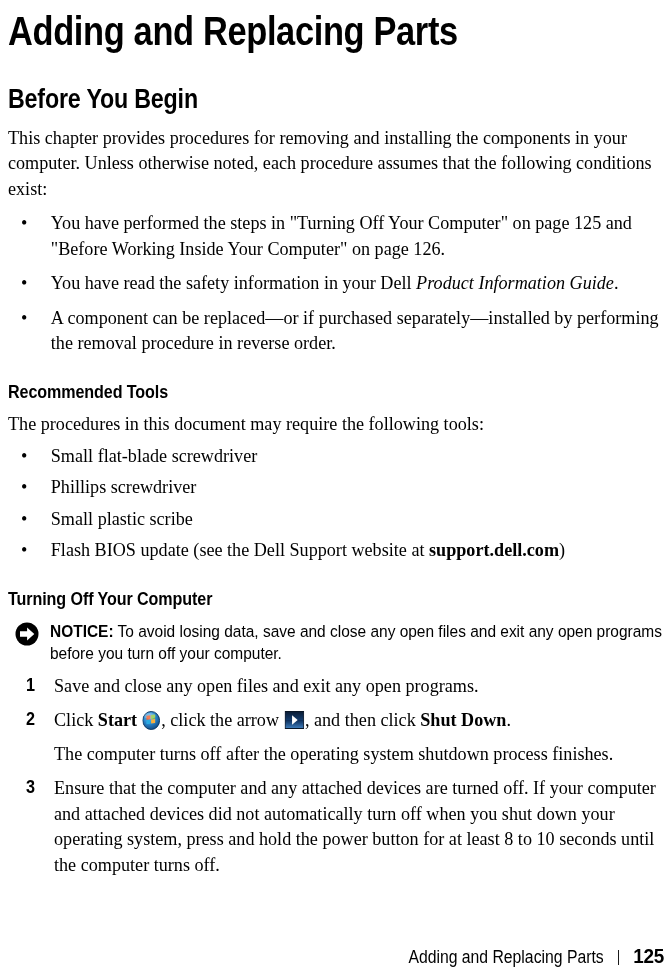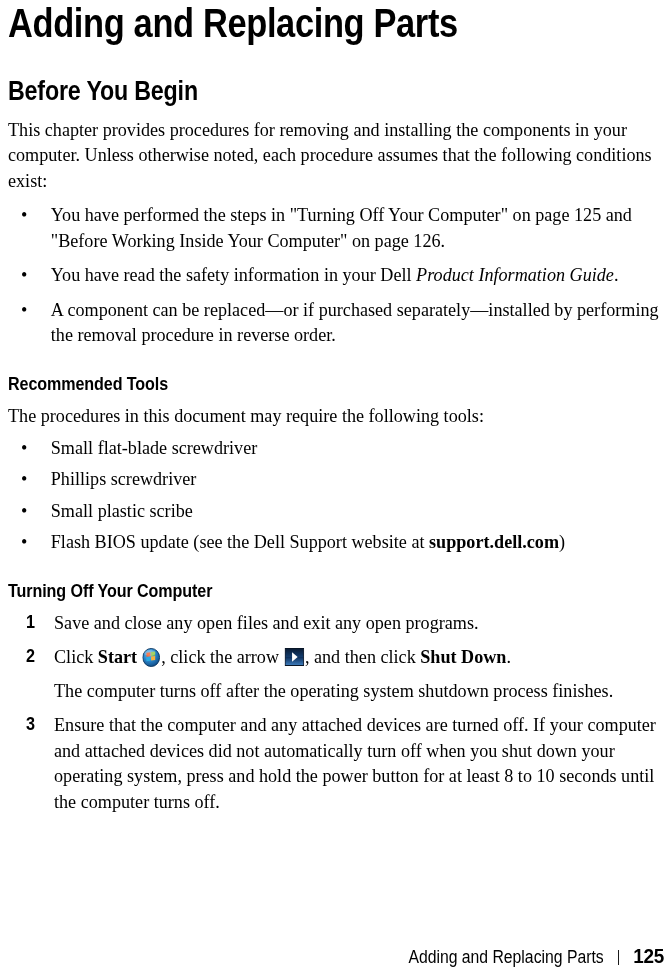--- a/index.html
+++ b/index.html
@@ -14,21 +14,21 @@
     font-family: "Liberation Serif", "DejaVu Serif", serif;
     color: #000000;
     overflow: hidden;
   }
 
   .page {
     position: relative;
     width: 672px;
     height: 979px;
     box-sizing: border-box;
-    padding: 0 8px 0 8px;
+    padding: 8px 8px 0 8px;
   }
 
   
   .h1, .h2, .h3, .notice-text, .footer, .step-num {
     font-family: "Liberation Sans Narrow", "Liberation Sans", "DejaVu Sans Condensed", sans-serif;
     font-stretch: condensed;
   }
 
   .h1 {
     font-size: 40px;
@@ -238,20 +238,29 @@
     <li>
       <span class="bullet">•</span><span>Small plastic scribe</span>
     </li>
     <li>
       <span class="bullet">•</span><span>Flash BIOS update (see the Dell Support website at </span><b>support.dell.com</b><span>)</span>
     </li>
   </ul>
 
   <h3 class="h3 turning">Turning Off Your Computer</h3>
 
+  <div class="notice">
+    <span class="notice-icon">
+      <svg viewBox="0 0 24 24" width="24" height="24" aria-hidden="true">
+        <circle cx="12" cy="12" r="11.5" fill="#000000"></circle>
+        <path d="M5 9.3 h7.1 V5.6 L19.3 12 l-7.2 6.4 V14.7 H5 Z" fill="#ffffff"></path>
+      </svg>
+    </span>
+    <div class="notice-text"><span class="lbl">NOTICE:</span><span> To avoid losing data, save and close any open files and exit any open programs before you turn off your computer.</span></div>
+  </div>
 
   <ol class="steps">
 
     <li>
       <span class="step-num">1</span>
       <div class="step-body">Save and close any open files and exit any open programs.</div>
     </li>
 
     <li>
       <span class="step-num">2</span>

